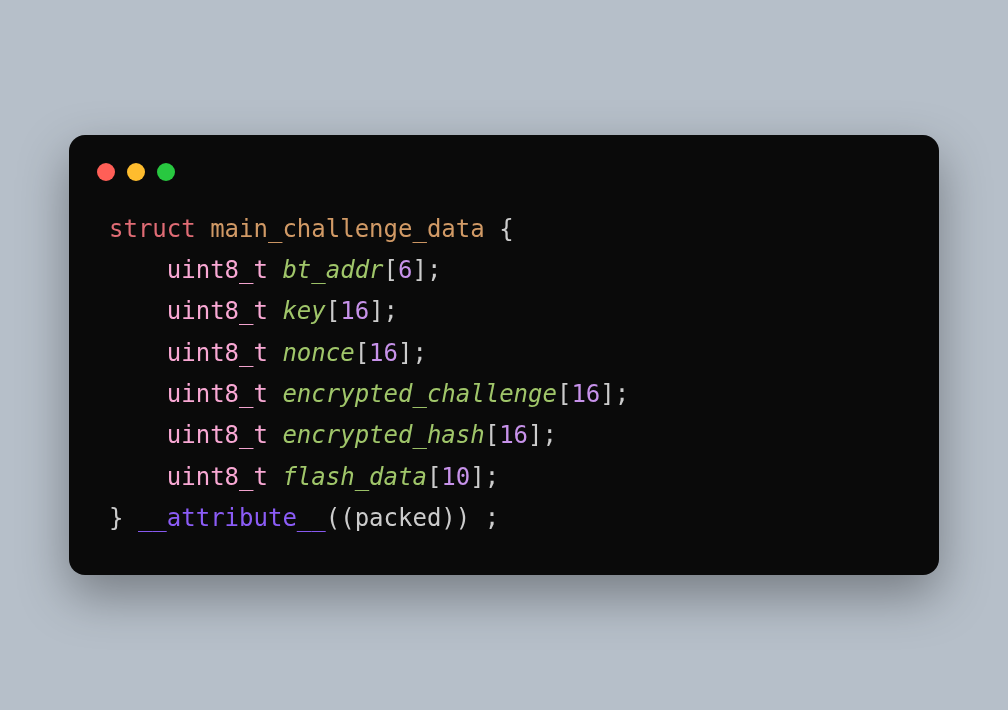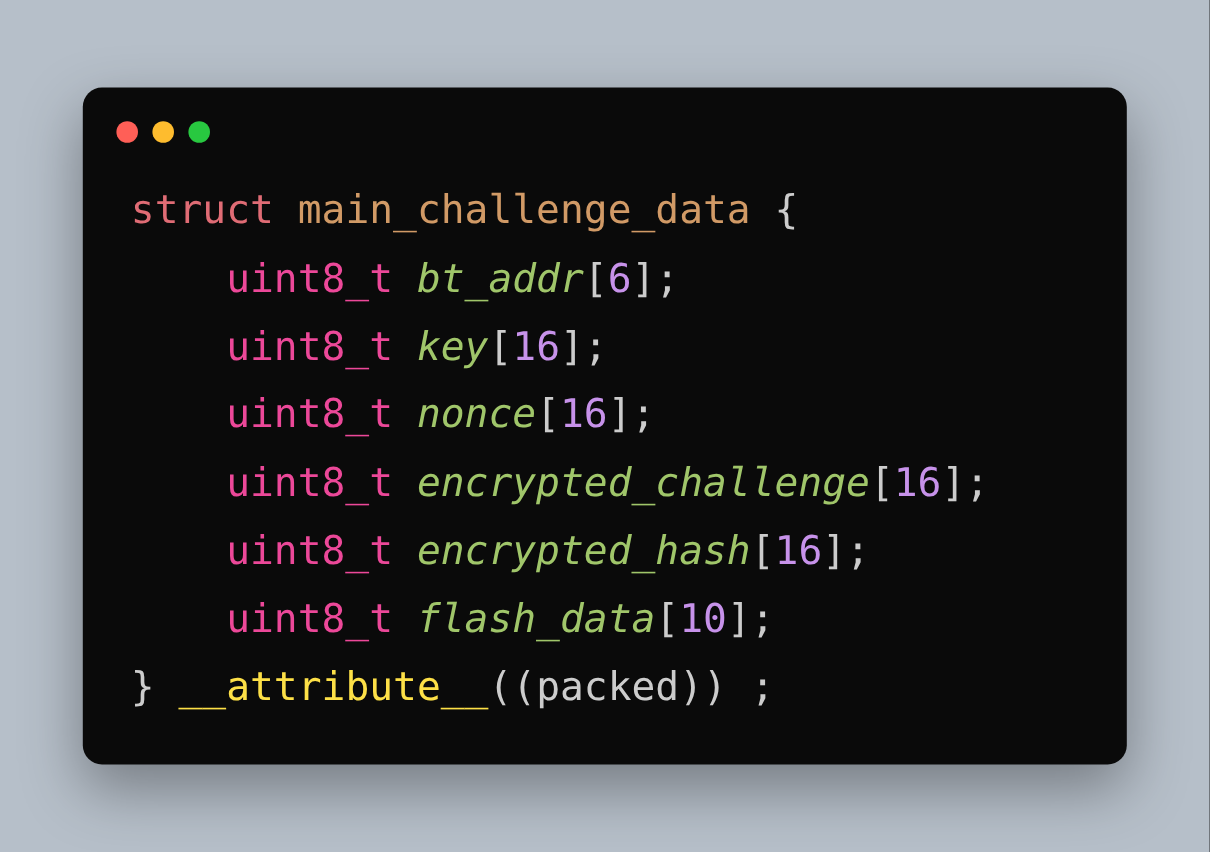--- a/index.html
+++ b/index.html
@@ -31,32 +31,32 @@
     .traffic-light {
       width: 18px;
       height: 18px;
       border-radius: 50%;
     }
     .traffic-light.red { background-color: #ff5f57; }
     .traffic-light.yellow { background-color: #febc2e; }
     .traffic-light.green { background-color: #28c840; }
     .code-block {
       padding: 8px 40px 0 40px;
-      font-size: 33px;
+      font-size: 24px;
       line-height: 1.72;
       white-space: pre;
       color: #e0e0e0;
     }
     .kw { color: #e06c75; }
     .type { color: #d19a66; }
-    .typename { color: #ec4899; }
+    .typename { color: #f9a8d4; }
     .ident { color: #a0c66a; font-style: italic; }
     .punct { color: #cccccc; }
     .num { color: #c792ea; }
-    .attrname { color: #fde047; }
+    .attrname { color: #8b5cf6; }
     .indent { display: inline-block; width: 4ch; }
   </style>
 </head>
 <body>
 
 <div class="window">
   <div class="titlebar">
     <div class="traffic-light red"></div>
     <div class="traffic-light yellow"></div>
     <div class="traffic-light green"></div>

